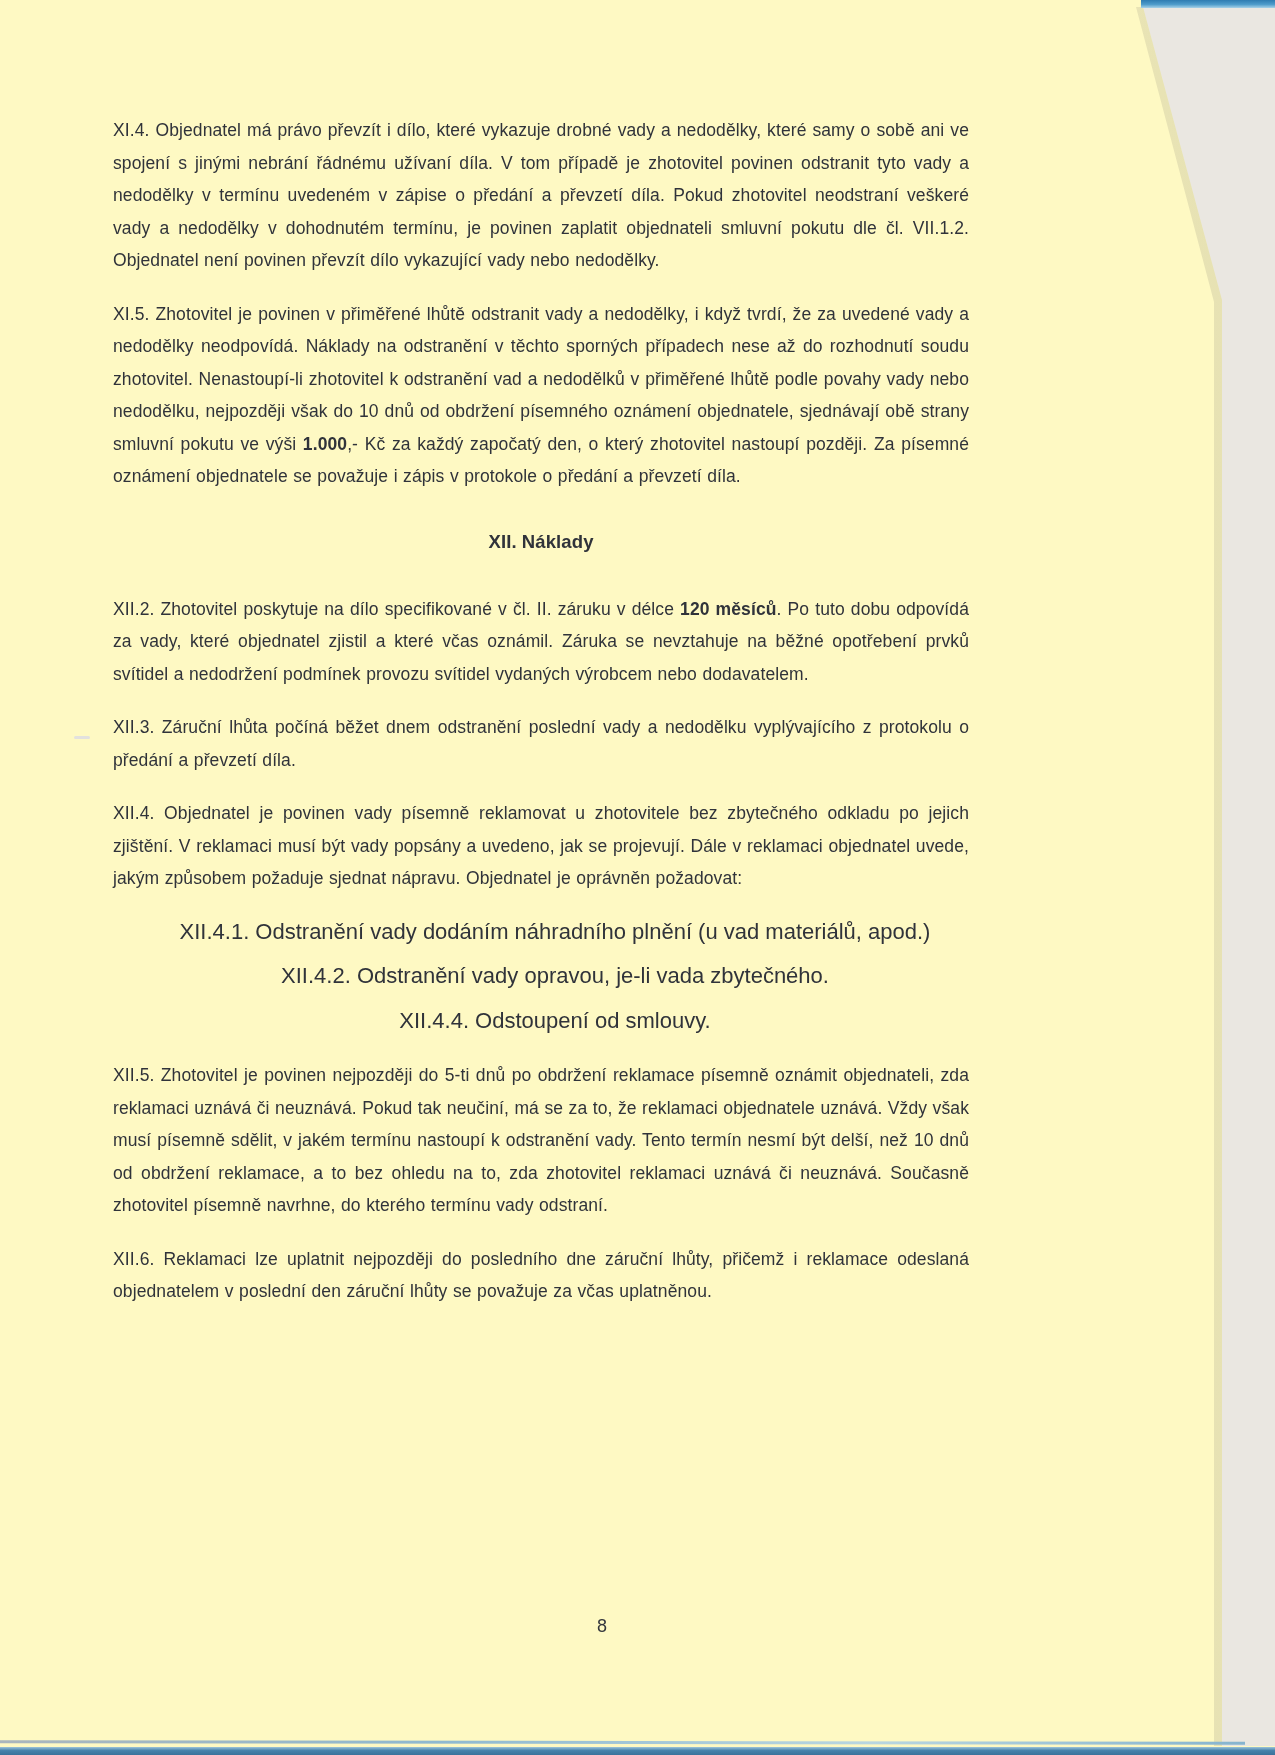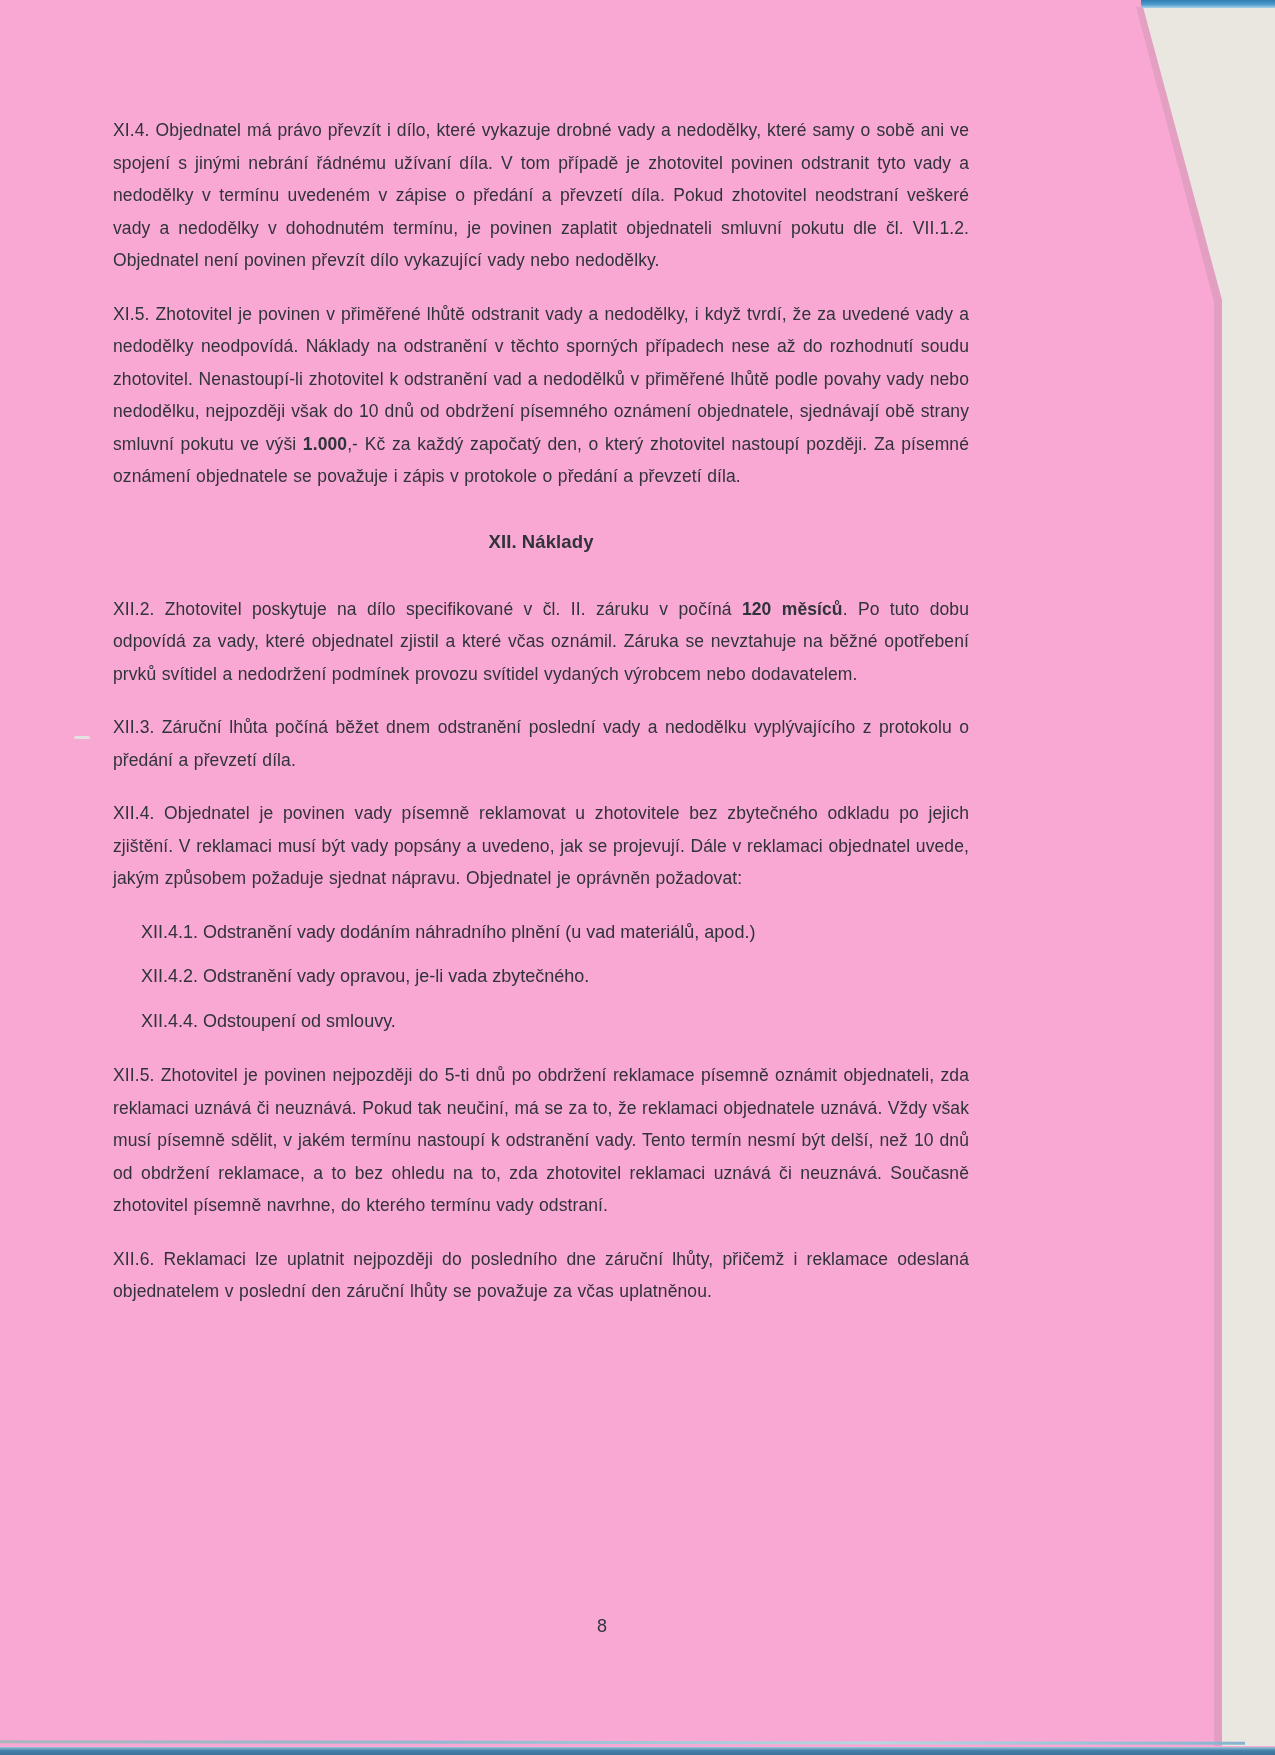--- a/index.html
+++ b/index.html
@@ -1,20 +1,20 @@
 <!DOCTYPE html>
 <html><head>
 <meta charset="utf-8">
 <style>
   html, body { margin: 0; padding: 0; background: #ffffff; }
   .scan {
     position: relative;
     width: 1275px;
     height: 1755px;
-    background: #f9a8d4;
+    background: #fef9c3;
     overflow: hidden;
     font-family: "Liberation Sans", sans-serif;
     color: #30333a;
   }
   
   .edge-backdrop {
     position: absolute;
     inset: 0;
     background: #eae7e1;
     clip-path: polygon(1143px 7px, 1275px 7px, 1275px 1746px, 1222px 1746px, 1222px 300px);
@@ -66,23 +66,23 @@
   .heading {
     font-size: 18.5px;
     font-weight: bold;
     text-align: center;
     margin: 38px 0 40px 0;
     letter-spacing: 0.1px;
   }
   .list-item {
     margin: 0 0 12px 0;
     padding-left: 28px;
-    font-size: 18px;
+    font-size: 22px;
     line-height: 32.5px;
-    text-align: left;
+    text-align: center;
   }
   .list-item.last { margin-bottom: 22px; }
   .page-number {
     position: absolute;
     left: 0;
     top: 1616px;
     width: 1204px;
     text-align: center;
     font-size: 18px;
     color: #33363c;
@@ -100,21 +100,21 @@
 
   <div class="doc">
 
     <p class="para">XI.4. Objednatel má právo převzít i dílo, které vykazuje drobné vady a nedodělky, které samy o sobě ani ve spojení s jinými nebrání řádnému užívaní díla. V tom případě je zhotovitel povinen odstranit tyto vady a nedodělky v termínu uvedeném v zápise o předání a převzetí díla. Pokud zhotovitel neodstraní veškeré vady a nedodělky v dohodnutém termínu, je povinen zaplatit objednateli smluvní pokutu dle čl. VII.1.2. Objednatel není povinen převzít dílo vykazující vady nebo nedodělky.</p>
 
     <p class="para"><span>XI.5. Zhotovitel je povinen v přiměřené lhůtě odstranit vady a nedodělky, i když tvrdí, že za uvedené vady a nedodělky neodpovídá. Náklady na odstranění v těchto sporných případech nese až do rozhodnutí soudu zhotovitel. Nenastoupí-li zhotovitel k odstranění vad a nedodělků v přiměřené lhůtě podle povahy vady nebo nedodělku, nejpozději však do 10 dnů od obdržení písemného oznámení objednatele, sjednávají obě strany smluvní pokutu ve výši </span><b>1.000</b><span>,- Kč za každý započatý den, o který zhotovitel nastoupí později. Za písemné oznámení objednatele se považuje i zápis v protokole o předání a převzetí díla.</span></p>
 
     <h2 class="heading">XII. Náklady</h2>
 
 
-    <p class="para"><span>XII.2. Zhotovitel poskytuje na dílo specifikované v čl. II. záruku v počíná </span><b>120 měsíců</b><span>. Po tuto dobu odpovídá za vady, které objednatel zjistil a které včas oznámil. Záruka se nevztahuje na běžné opotřebení prvků svítidel a nedodržení podmínek provozu svítidel vydaných výrobcem nebo dodavatelem.</span></p>
+    <p class="para"><span>XII.2. Zhotovitel poskytuje na dílo specifikované v čl. II. záruku v délce </span><b>120 měsíců</b><span>. Po tuto dobu odpovídá za vady, které objednatel zjistil a které včas oznámil. Záruka se nevztahuje na běžné opotřebení prvků svítidel a nedodržení podmínek provozu svítidel vydaných výrobcem nebo dodavatelem.</span></p>
 
     <p class="para">XII.3. Záruční lhůta počíná běžet dnem odstranění poslední vady a nedodělku vyplývajícího z protokolu o předání a převzetí díla.</p>
 
     <p class="para">XII.4. Objednatel je povinen vady písemně reklamovat u zhotovitele bez zbytečného odkladu po jejich zjištění. V reklamaci musí být vady popsány a uvedeno, jak se projevují. Dále v reklamaci objednatel uvede, jakým způsobem požaduje sjednat nápravu. Objednatel je oprávněn požadovat:</p>
 
     <p class="list-item">XII.4.1. Odstranění vady dodáním náhradního plnění (u vad materiálů, apod.)</p>
     <p class="list-item">XII.4.2. Odstranění vady opravou, je-li vada zbytečného.</p>
     <p class="list-item last">XII.4.4. Odstoupení od smlouvy.</p>
 
     <p class="para">XII.5. Zhotovitel je povinen nejpozději do 5-ti dnů po obdržení reklamace písemně oznámit objednateli, zda reklamaci uznává či neuznává. Pokud tak neučiní, má se za to, že reklamaci objednatele uznává. Vždy však musí písemně sdělit, v jakém termínu nastoupí k odstranění vady. Tento termín nesmí být delší, než 10 dnů od obdržení reklamace, a to bez ohledu na to, zda zhotovitel reklamaci uznává či neuznává. Současně zhotovitel písemně navrhne, do kterého termínu vady odstraní.</p>

